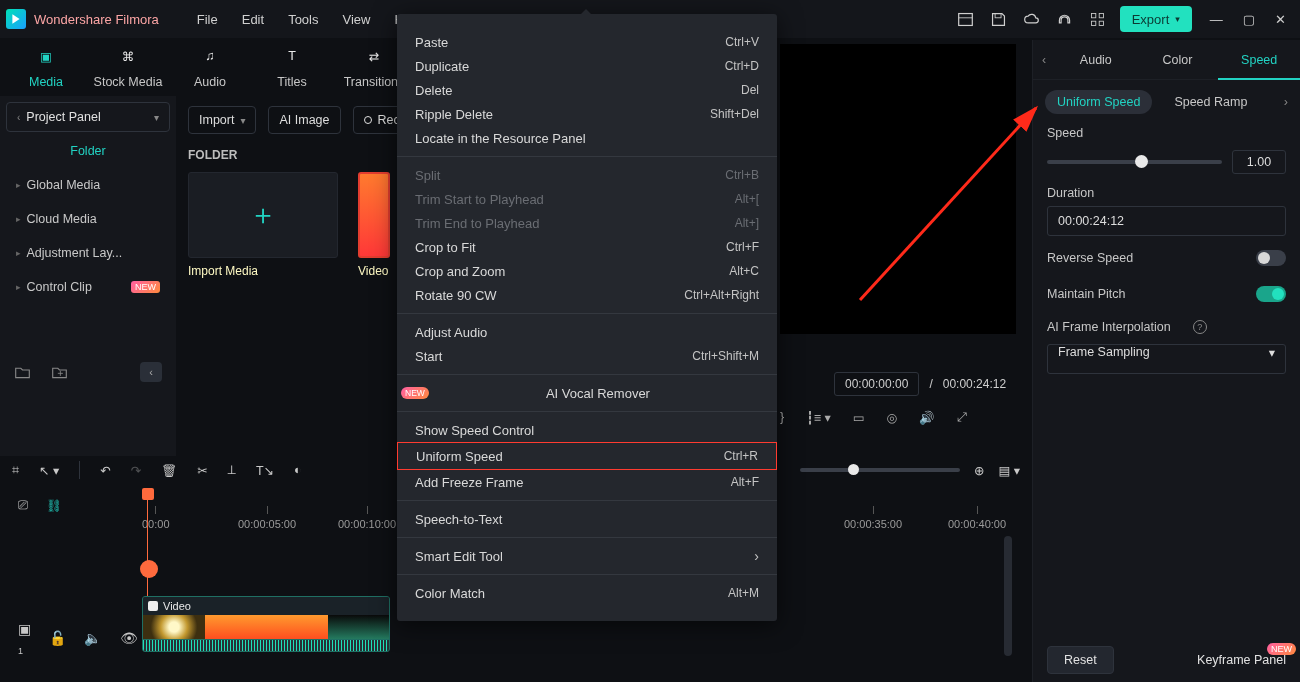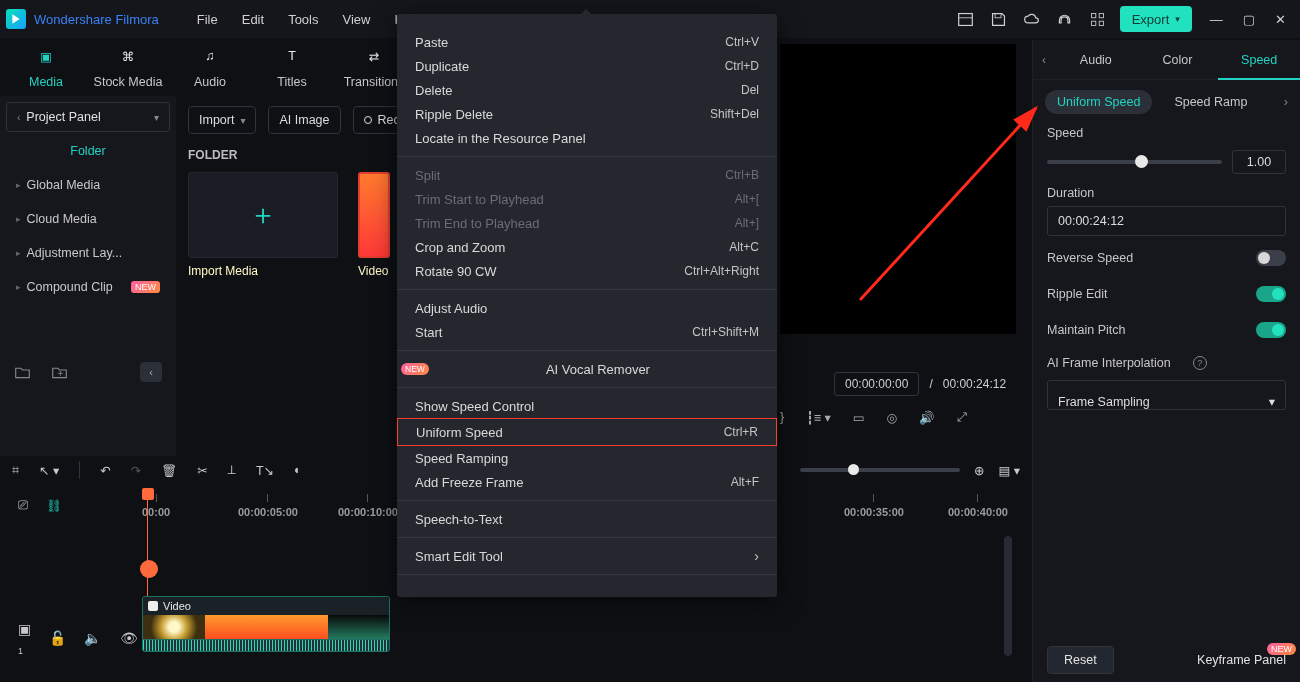--- a/index.html
+++ b/index.html
@@ -21,21 +21,21 @@
     align-items: center;
     padding: 0 6px;
   }
   .titlebar .logo {
     width: 20px; height: 20px;
     border-radius: 3px;
     background: linear-gradient(135deg,#00e1b6,#1aa0ff);
     margin-right: 8px;
     display:flex;align-items:center;justify-content:center;
   }
-  .titlebar .app-title { color:#3b82f6; font-size:13px; margin-right: 26px; }
+  .titlebar .app-title { color:#fca5a5; font-size:13px; margin-right: 26px; }
   .menu-item { color:#d0d0d0; padding: 0 12px; font-size:13px; cursor:pointer; }
   .titlebar .spacer { flex: 1; }
   .right-tools { display:flex; align-items:center; gap:16px; margin-right:14px;}
   .right-tools .ico { width:17px;height:17px; color:#cfcfcf; }
   .export-btn {
     background:#22e1bf; color:#0b3a33; border-radius:4px;
     height:26px; padding:0 12px; display:flex; align-items:center; gap:6px;
     font-weight:500; cursor:pointer; font-size:13px;
     margin-right: 18px;
   }
@@ -150,21 +150,21 @@
   .toggle-row{display:flex;align-items:center;justify-content:space-between;padding:10px 14px;color:#c7c7c7;}
   .switch{width:30px;height:16px;border-radius:8px;background:#3a3f49;position:relative;}
   .switch .knob{position:absolute;width:12px;height:12px;border-radius:50%;top:2px;}
   .switch.off .knob{left:2px;background:#d8d8d8;}
   .switch.on{background:#1aa58b;}
   .switch.on .knob{right:2px;background:#22e1bf;}
   .ai-row{display:flex;align-items:center;gap:22px;padding:8px 14px;color:#c7c7c7;}
   .ai-row .q{width:14px;height:14px;border:1px solid #888;border-radius:50%;font-size:9px;display:flex;align-items:center;justify-content:center;color:#888;}
   .select-box{
     margin:2px 14px; height:30px;border:1px solid #2e333c;border-radius:3px;
-    display:flex;align-items:flex-end;padding:0 10px;color:#ddd;justify-content:space-between;
+    display:flex;align-items:flex-start;padding:0 10px;color:#ddd;justify-content:space-between;
   }
   .inspector-footer{
     position:absolute; bottom:8px; left:0; right:0;
     display:flex; align-items:center; justify-content:space-between; padding:0 14px;
   }
   .reset-btn{
     height:28px;padding:0 16px;border:1px solid #2e333c;border-radius:4px;
     display:flex;align-items:center;color:#e2e2e2;cursor:pointer;background:#23272f;
   }
   .kf-btn{position:relative;color:#e2e2e2;cursor:pointer;}
@@ -178,21 +178,21 @@
     display:flex;align-items:center;gap:20px;padding:0 12px;color:#c9c9c9;
   }
   .tools-row .divider{width:1px;height:18px;background:#2e333c;}
   .zoom-area{margin-left:auto;display:flex;align-items:center;gap:14px;}
   .zoom-track{width:160px;height:4px;background:#3a3f49;border-radius:2px;position:relative;}
   .zoom-thumb{position:absolute;left:30%;top:-4px;width:11px;height:11px;border-radius:50%;background:#e9e9e9;}
   .ruler{
     position:absolute; left:138px; top:490px; right:268px; height:30px;
     color:#9b9b9b;font-size:11px;
   }
-  .tick{position:absolute;top:4px;font-weight:bold;}
+  .tick{position:absolute;top:16px;}
   .tick .bar{width:1px;height:8px;background:#555;margin:0 auto 4px auto;}
   .playhead{
     position:absolute; left:142px; top:488px; width:12px;height:12px;
     background:#ff6a3d;border-radius:2px;
   }
   .playhead-line{position:absolute;left:147px;top:500px;width:1px;height:148px;background:#ff6a3d;}
   .anchor-circle{position:absolute;left:140px;top:560px;width:18px;height:18px;border-radius:50%;background:#ff6a3d;}
   .track-area{
     position:absolute; left:0; top:522px; right:268px; bottom:0;
   }
@@ -353,21 +353,21 @@
     <div class="tree-item">
       <span class="tri">▸</span>
       <span>Cloud Media</span>
     </div>
     <div class="tree-item">
       <span class="tri">▸</span>
       <span>Adjustment Lay...</span>
     </div>
     <div class="tree-item">
       <span class="tri">▸</span>
-      <span>Compound Clip</span>
+      <span>Control Clip</span>
       <span class="new-badge">NEW</span>
     </div>
 
     <div class="bottom-icons">
       <span>
           <svg width="17" height="15" viewBox="0 0 20 16">
             <path d="M2 3h6l2 2h8v9H2z" fill="none" stroke="#888" stroke-width="1.3"></path>
           </svg>
         </span>
       <span>
@@ -511,26 +511,20 @@
     <span>00:00:24:12</span>
   </div>
 
   <div class="toggle-row">
     <span>Reverse Speed</span>
     <div class="switch off">
         <div class="knob"></div>
       </div>
   </div>
   <div class="toggle-row">
-    <span>Ripple Edit</span>
-    <div class="switch on">
-        <div class="knob"></div>
-      </div>
-  </div>
-  <div class="toggle-row">
     <span>Maintain Pitch</span>
     <div class="switch on">
         <div class="knob"></div>
       </div>
   </div>
 
   <div class="ai-row">
     <span>AI Frame Interpolation</span>
     <span class="q">?</span>
   </div>
@@ -577,20 +571,24 @@
       <span>Split</span>
       <span class="sc">Ctrl+B</span>
     </div>
   <div class="cm-item disabled">
       <span>Trim Start to Playhead</span>
       <span class="sc">Alt+[</span>
     </div>
   <div class="cm-item disabled">
       <span>Trim End to Playhead</span>
       <span class="sc">Alt+]</span>
+    </div>
+  <div class="cm-item">
+      <span>Crop to Fit</span>
+      <span class="sc">Ctrl+F</span>
     </div>
   <div class="cm-item">
       <span>Crop and Zoom</span>
       <span class="sc">Alt+C</span>
     </div>
   <div class="cm-item">
       <span>Rotate 90 CW</span>
       <span class="sc">Ctrl+Alt+Right</span>
     </div>
   <div class="cm-sep"></div>
@@ -611,37 +609,37 @@
   <div class="cm-sep"></div>
   <div class="cm-item">
       <span>Show Speed Control</span>
       <span class="sc"></span>
     </div>
   <div class="cm-item highlight">
       <span>Uniform Speed</span>
       <span class="sc">Ctrl+R</span>
     </div>
   <div class="cm-item">
-      <span>Speed Ramping</span>
-      <span class="sc"></span>
-    </div>
-  <div class="cm-item">
       <span>Add Freeze Frame</span>
       <span class="sc">Alt+F</span>
     </div>
   <div class="cm-sep"></div>
   <div class="cm-item">
       <span>Speech-to-Text</span>
       <span class="sc"></span>
     </div>
   <div class="cm-sep"></div>
   <div class="cm-item submenu">
       <span>Smart Edit Tool</span>
     </div>
   <div class="cm-sep"></div>
+  <div class="cm-item">
+      <span>Color Match</span>
+      <span class="sc">Alt+M</span>
+    </div>
 </div>
 
 <svg class="annot-arrow" width="220" height="220">
   <defs>
       <marker id="ah" markerWidth="10" markerHeight="10" refX="8" refY="3" orient="auto">
     <path d="M0,0 L0,6 L9,3 z" fill="#ff2a1a"></path>
       </marker>
     </defs>
   <line x1="20" y1="200" x2="196" y2="8" stroke="#ff2a1a" stroke-width="3" marker-end="url(#ah)"></line>
 </svg>

